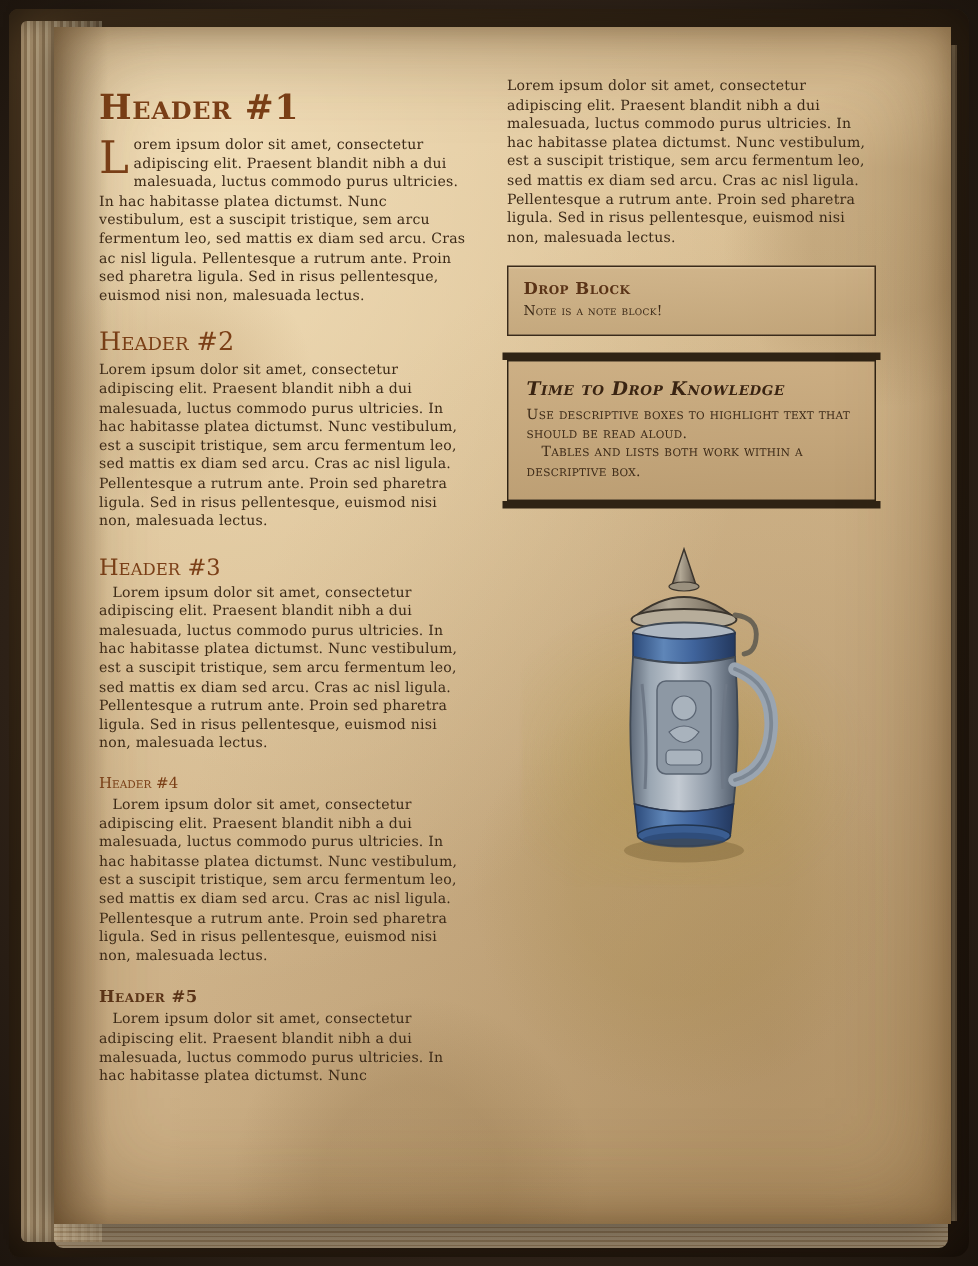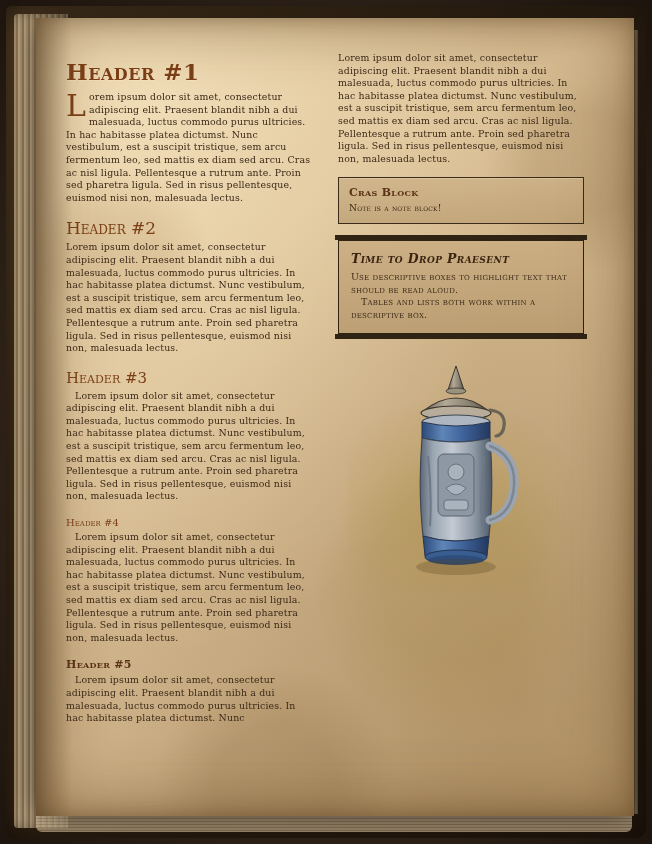--- a/index.html
+++ b/index.html
@@ -325,26 +325,26 @@
           <div class="h5">Header #5</div>
           <p class="body indent">Lorem ipsum dolor sit amet, consectetur adipiscing elit. Praesent blandit nibh a dui malesuada, luctus commodo purus ultricies. In hac habitasse platea dictumst. Nunc</p>
         </div>
 
         <div class="col">
 
 
           <p class="body">Lorem ipsum dolor sit amet, consectetur adipiscing elit. Praesent blandit nibh a dui malesuada, luctus commodo purus ultricies. In hac habitasse platea dictumst. Nunc vestibulum, est a suscipit tristique, sem arcu fermentum leo, sed mattis ex diam sed arcu. Cras ac nisl ligula. Pellentesque a rutrum ante. Proin sed pharetra ligula. Sed in risus pellentesque, euismod nisi non, malesuada lectus.</p>
 
           <div class="note-block">
-            <div class="h5">Cras Block</div>
+            <div class="h5">Drop Block</div>
             <div class="note-text">Note is a note block!</div>
           </div>
 
           <div class="desc-box">
-            <div class="desc-title">Time to Drop Praesent</div>
+            <div class="desc-title">Time to Drop Knowledge</div>
             <div class="desc-text">
               <span>Use descriptive boxes to highlight text that should be read aloud.</span>
               <span class="desc-indent"><b>Tables and lists</b><span> both work within a descriptive box.</span></span>
             </div>
           </div>
 
           <div class="stein-wrap">
             <div class="stein-stain"></div>
             <svg class="stein" viewBox="0 0 130 228">
               <defs>

